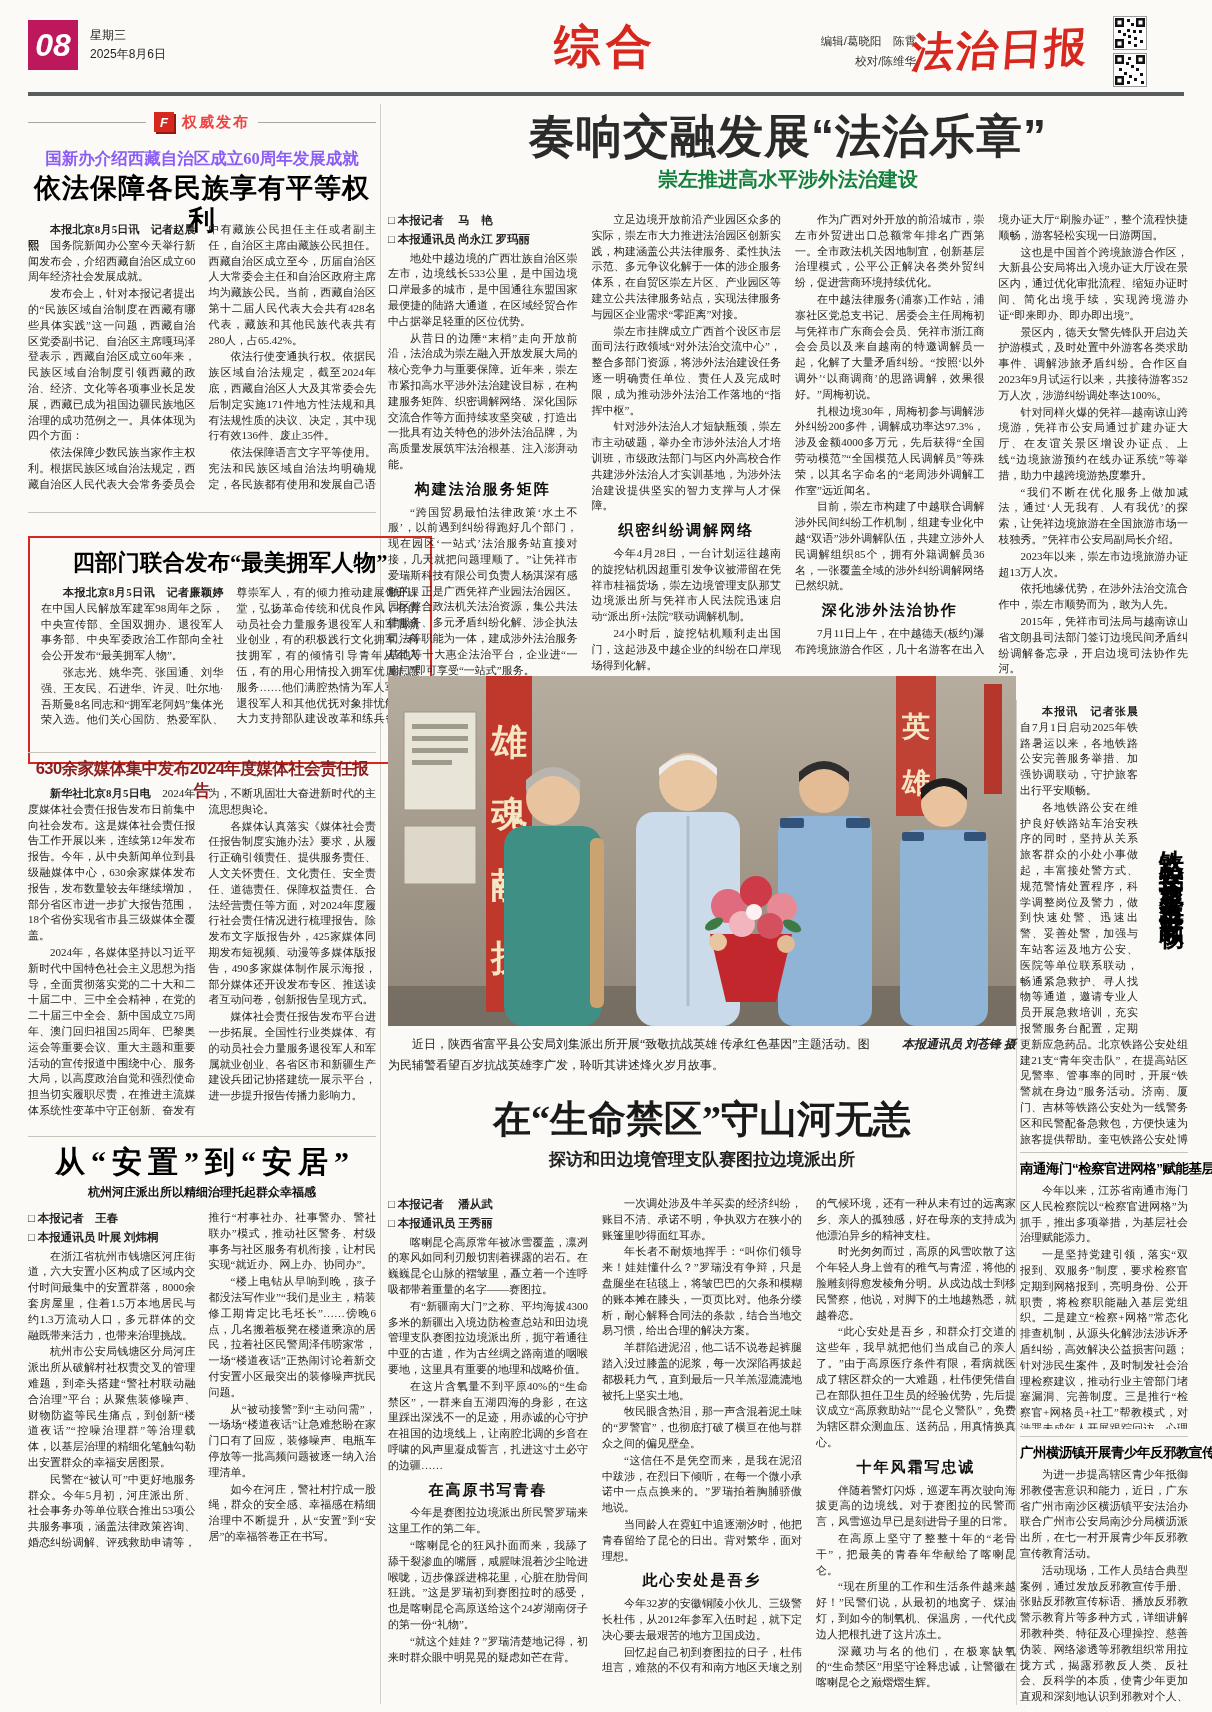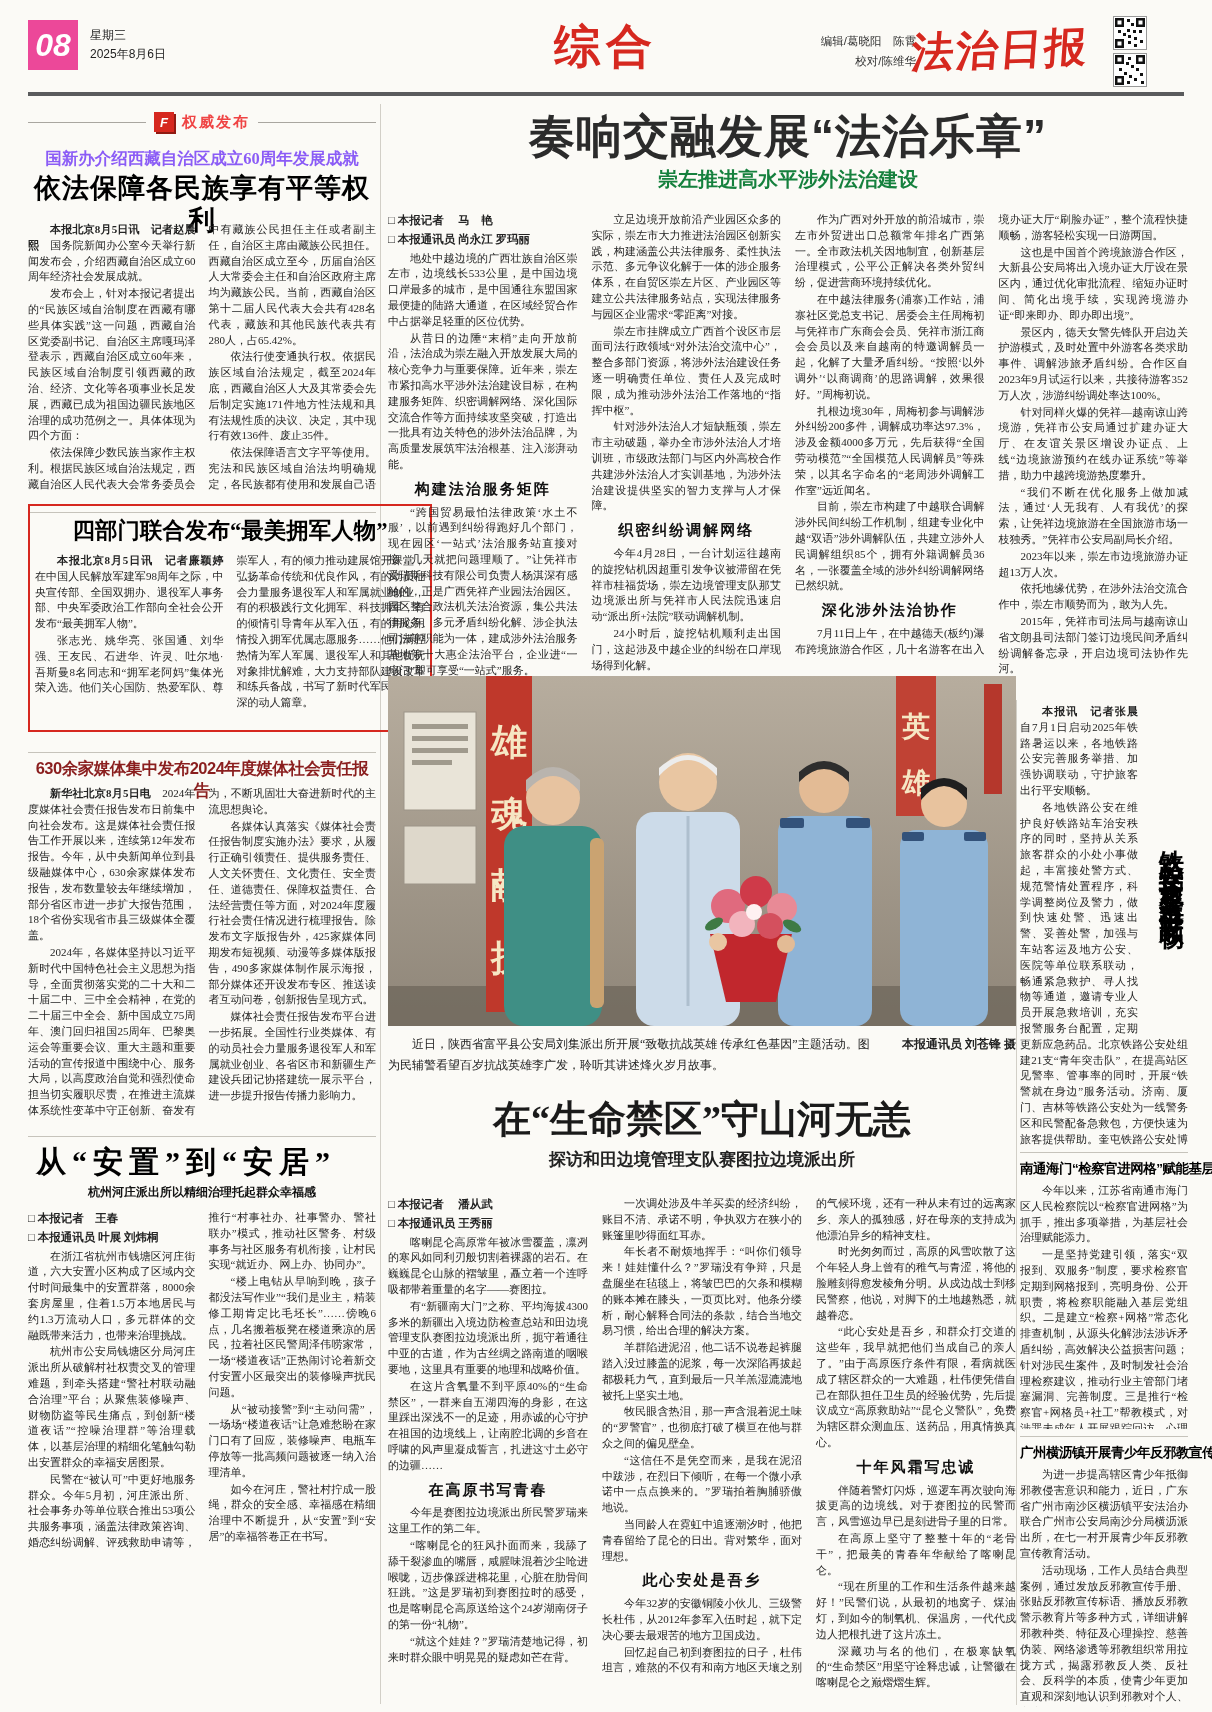--- a/index.html
+++ b/index.html
@@ -2,21 +2,21 @@
 <html><head>
 <meta charset="utf-8">
 <style>
   * { margin:0; padding:0; box-sizing:border-box; }
   html,body { background:#e8e6e0; }
   .page { position:relative; width:1212px; height:1712px; margin:0 auto;
           background:#fbfaf6; overflow:hidden; color:#1d1d1d;
           font-family:"Liberation Serif", serif; }
   
   .hdr { position:absolute; left:28px; top:14px; width:1156px; height:74px; }
-  .pageno { position:absolute; left:0; top:6px; width:50px; height:50px; background:#ec4899;
+  .pageno { position:absolute; left:0; top:6px; width:50px; height:50px; background:#be185d;
             color:#fff; font:italic bold 32px "Liberation Sans", sans-serif;
             display:flex; align-items:center; justify-content:center; }
   .datebox { position:absolute; left:62px; top:12px; font:12px/1.6 "Liberation Sans", sans-serif; color:#222; }
   .section-title { position:absolute; left:50%; transform:translateX(-50%); top:2px;
                    font:900 46px "Liberation Sans", sans-serif; color:#d6281f; letter-spacing:6px; }
   .editors { position:absolute; right:268px; top:18px; text-align:right;
              font:11.5px/1.7 "Liberation Sans", sans-serif; color:#333; }
   .masthead { position:absolute; right:96px; top:8px; color:#d6281f;
               font:bold 42px "Liberation Serif", serif; transform:skewX(-6deg) rotate(-2deg);
               letter-spacing:2px; }
@@ -39,39 +39,39 @@
   .badge-row { position:absolute; left:28px; top:112px; width:348px; display:flex; align-items:center; gap:8px; }
   .badge-row .line { flex:1; height:1px; background:#a9a6a0; }
   .badge-cube { width:20px; height:20px; background:#d6281f; color:#fff; display:flex; align-items:center;
                 justify-content:center; font:italic bold 13px "Liberation Sans", sans-serif;
                 box-shadow:2px 2px 0 #8f1a12; }
   .badge-label { font:bold 15px "Liberation Sans", sans-serif; color:#ef4444; letter-spacing:2px; }
   .kicker { position:absolute; left:28px; top:148px; width:348px; text-align:center;
             font-size:16.5px; font-weight:bold; color:#8b5cf6; }
   .t-title { position:absolute; left:28px; top:172px; width:348px; text-align:center;
              font:bold 27px/1.2 "Liberation Serif", serif; letter-spacing:1px; color:#000; }
-  .redbox { position:absolute; left:28px; top:504px; width:404px; height:228px;
-            border:2.5px solid #d6281f; padding:9px 5px 8px; }
+  .redbox { position:absolute; left:28px; top:536px; width:404px; height:228px;
+            border:2.5px solid #d6281f; padding:9px 11px 8px; }
   .redbox-title { text-align:center; font:bold 22.5px "Liberation Serif", serif; margin-bottom:7px; color:#000; }
   .media-title { position:absolute; left:28px; top:758px; width:348px; text-align:center;
                  font:bold 16.5px "Liberation Sans", sans-serif; color:#8a1e1e; letter-spacing:-0.5px; }
-  .anju-title { position:absolute; left:12px; top:1142px; width:348px; text-align:center;
+  .anju-title { position:absolute; left:31px; top:1142px; width:348px; text-align:center;
                 font:bold 30px "Liberation Serif", serif; letter-spacing:6px; color:#000; }
   .anju-sub { position:absolute; left:28px; top:1184px; width:348px; text-align:center;
               font-size:12px; font-weight:bold; color:#111; }
   
   .main-title { position:absolute; left:388px; top:106px; width:800px; text-align:center;
                 font:900 46px "Liberation Sans", sans-serif; color:#2b2b2b; letter-spacing:1px; }
   .main-sub { position:absolute; left:388px; top:166px; width:800px; text-align:center;
               font:bold 20px "Liberation Sans", sans-serif; color:#15803d; }
   
   .photo { position:absolute; left:388px; top:676px; width:628px; height:350px; background:#9a9183; }
   .caption { position:absolute; left:388px; top:1034px; width:628px; font-size:12px; line-height:1.75;
              text-indent:2em; color:#222; }
-  .caption .credit { float:right; font-weight:bold; }
+  .caption .credit { float:right; font-weight:bold;font-style:italic; }
   
   .sai-title { position:absolute; left:388px; top:1094px; width:628px; text-align:center;
                font:bold 38px "Liberation Serif", serif; color:#1a1a1a; }
   .sai-sub { position:absolute; left:388px; top:1148px; width:628px; text-align:center;
              font-size:17px; font-weight:bold; color:#222; }
   
   .strip { position:absolute; left:1020px; width:168px; }
   .vtitle { float:right; width:44px; height:332px; margin-left:6px;
             writing-mode:vertical-rl; text-orientation:upright;
             font:900 25px "Liberation Serif", serif; letter-spacing:5px; color:#000; text-align:center; }

